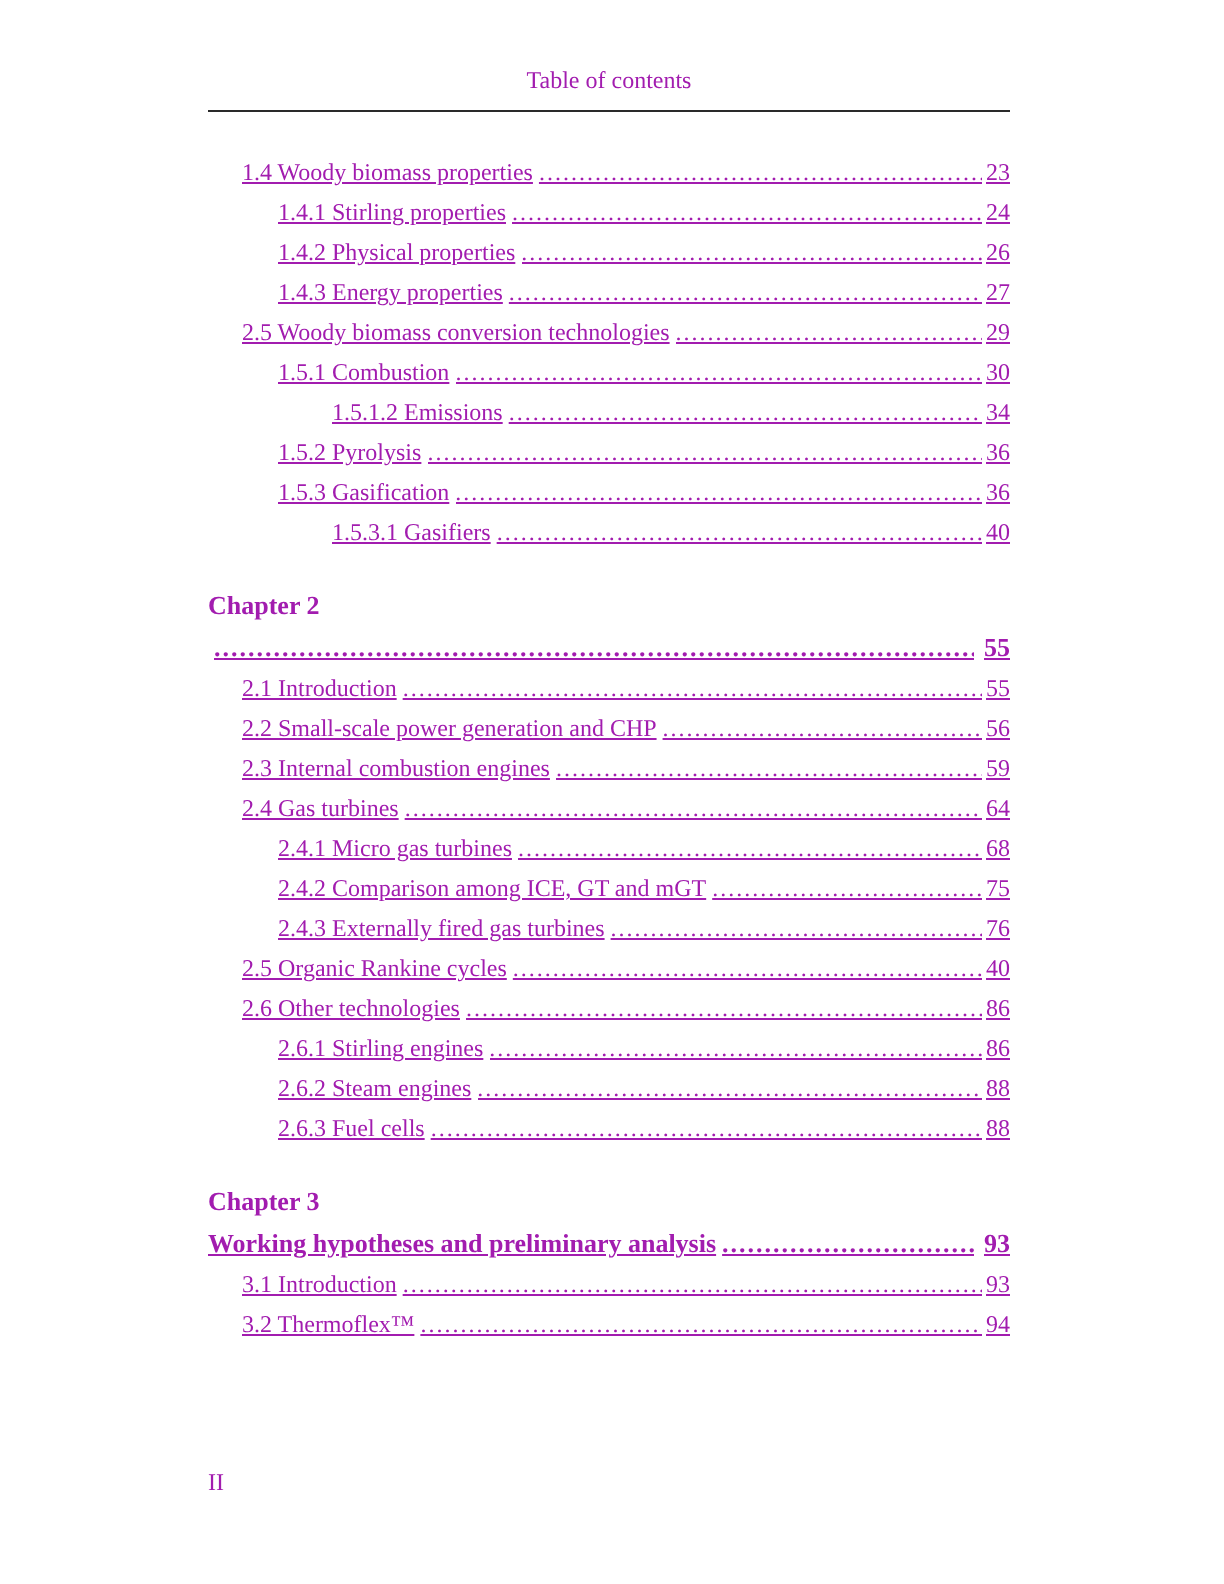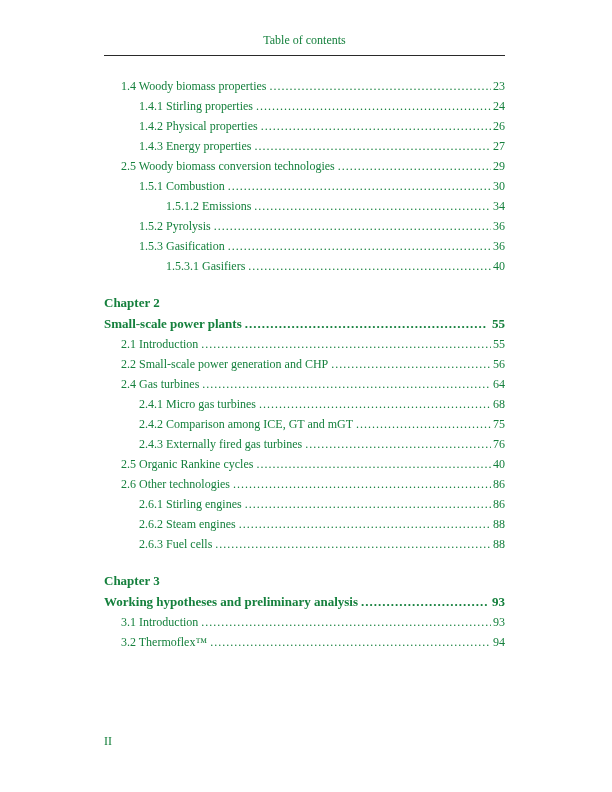--- a/index.html
+++ b/index.html
@@ -1,20 +1,20 @@
 <!DOCTYPE html>
 <html><head>
 <meta charset="utf-8">
 <style>
   html,body { margin:0; padding:0; background:#ffffff; }
   .page {
     position:relative;
     width:612px; height:792px;
     background:#ffffff;
-    color:#15803d;
+    color:#a21caf;
     font-family:"Liberation Serif", serif;
     overflow:hidden;
   }
   .page-header {
     position:absolute;
     left:104px; width:401px; top:33px;
     text-align:center;
     font-size:12px; line-height:15px;
     padding-bottom:7px;
     border-bottom:1px solid #2a2a2a;
@@ -24,20 +24,21 @@
     left:104px; width:401px; top:76px;
     font-size:12px;
   }
   .toc-section + .toc-section { margin-top:16px; }
   .toc-row {
     display:flex;
     align-items:baseline;
     line-height:20px; height:20px;
     overflow:hidden;
     white-space:nowrap;
+    text-decoration:underline;
   }
   .level1 { padding-left:17px; }
   .level2 { padding-left:35px; }
   .level3 { padding-left:62px; }
   .chapter-label {
     font-weight:bold;
     font-size:13px;
     line-height:21px; height:21px;
   }
   .chapter-title-row {
@@ -120,33 +121,37 @@
         </div>
         <div class="toc-row level3">
           <span class="entry-label">1.5.3.1 Gasifiers</span>
           <span class="leader"></span>
           <span class="page-num">40</span>
         </div>
       </div>
       <div class="toc-section">
         <div class="chapter-label">Chapter 2</div>
         <div class="toc-row chapter-title-row">
-          <span class="entry-label">Small-scale power plants</span>
           <span class="leader"></span>
           <span class="page-num">55</span>
         </div>
         <div class="toc-row level1">
           <span class="entry-label">2.1 Introduction</span>
           <span class="leader"></span>
           <span class="page-num">55</span>
         </div>
         <div class="toc-row level1">
           <span class="entry-label">2.2 Small-scale power generation and CHP</span>
           <span class="leader"></span>
           <span class="page-num">56</span>
+        </div>
+        <div class="toc-row level1">
+          <span class="entry-label">2.3 Internal combustion engines</span>
+          <span class="leader"></span>
+          <span class="page-num">59</span>
         </div>
         <div class="toc-row level1">
           <span class="entry-label">2.4 Gas turbines</span>
           <span class="leader"></span>
           <span class="page-num">64</span>
         </div>
         <div class="toc-row level2">
           <span class="entry-label">2.4.1 Micro gas turbines</span>
           <span class="leader"></span>
           <span class="page-num">68</span>

